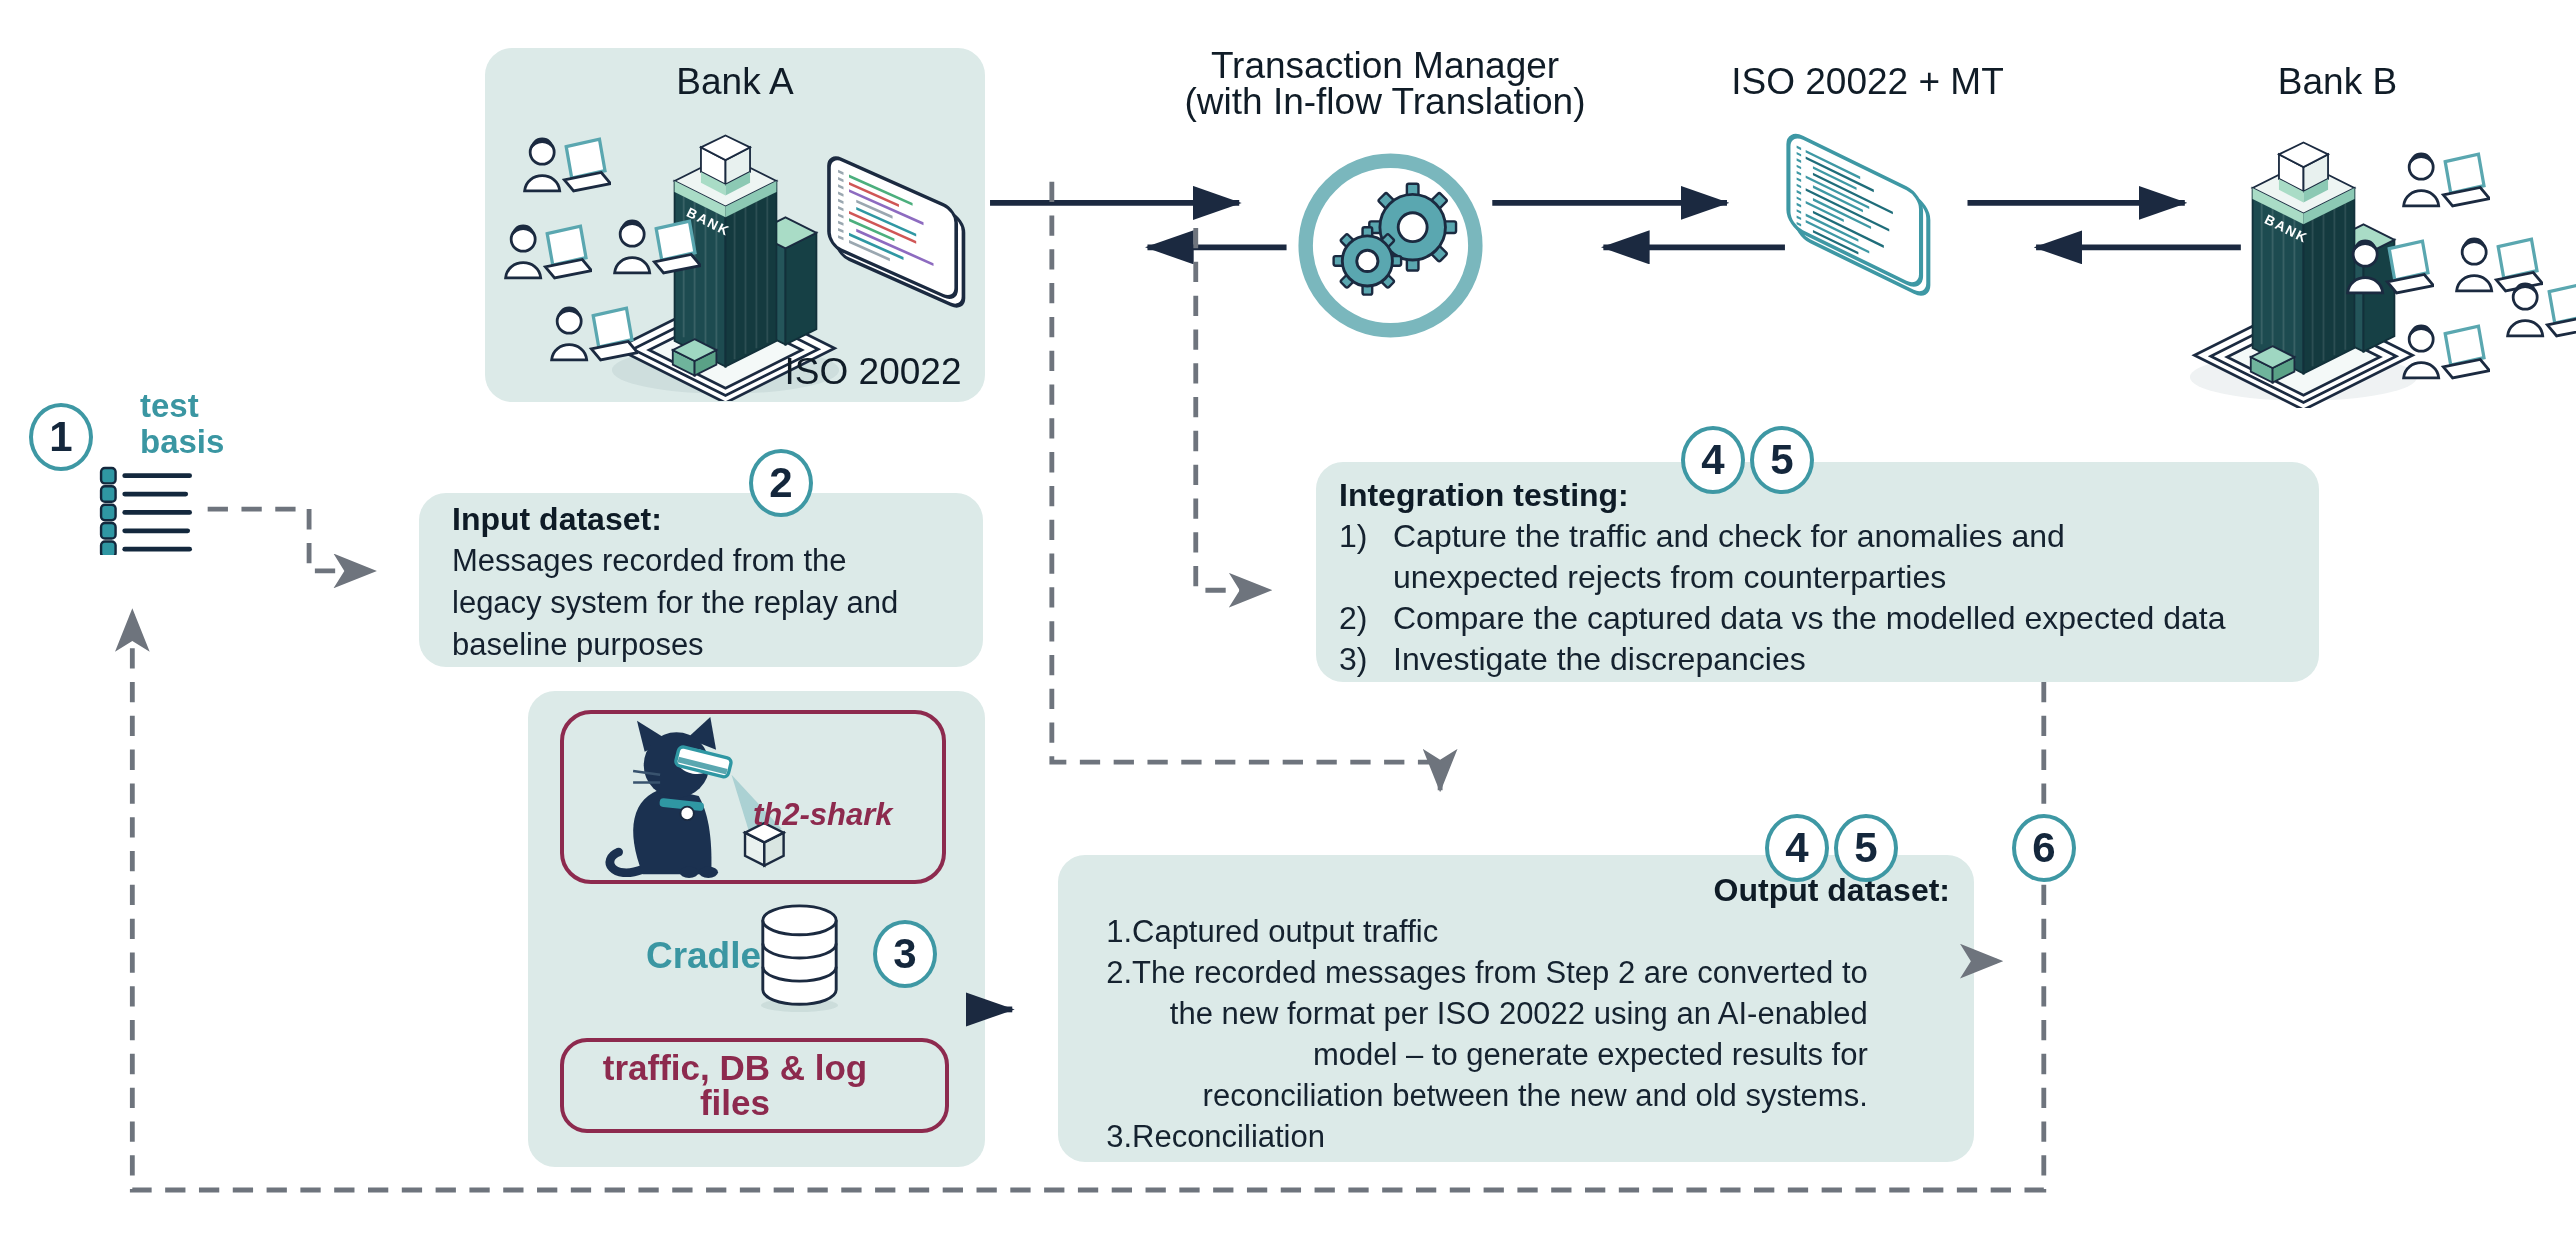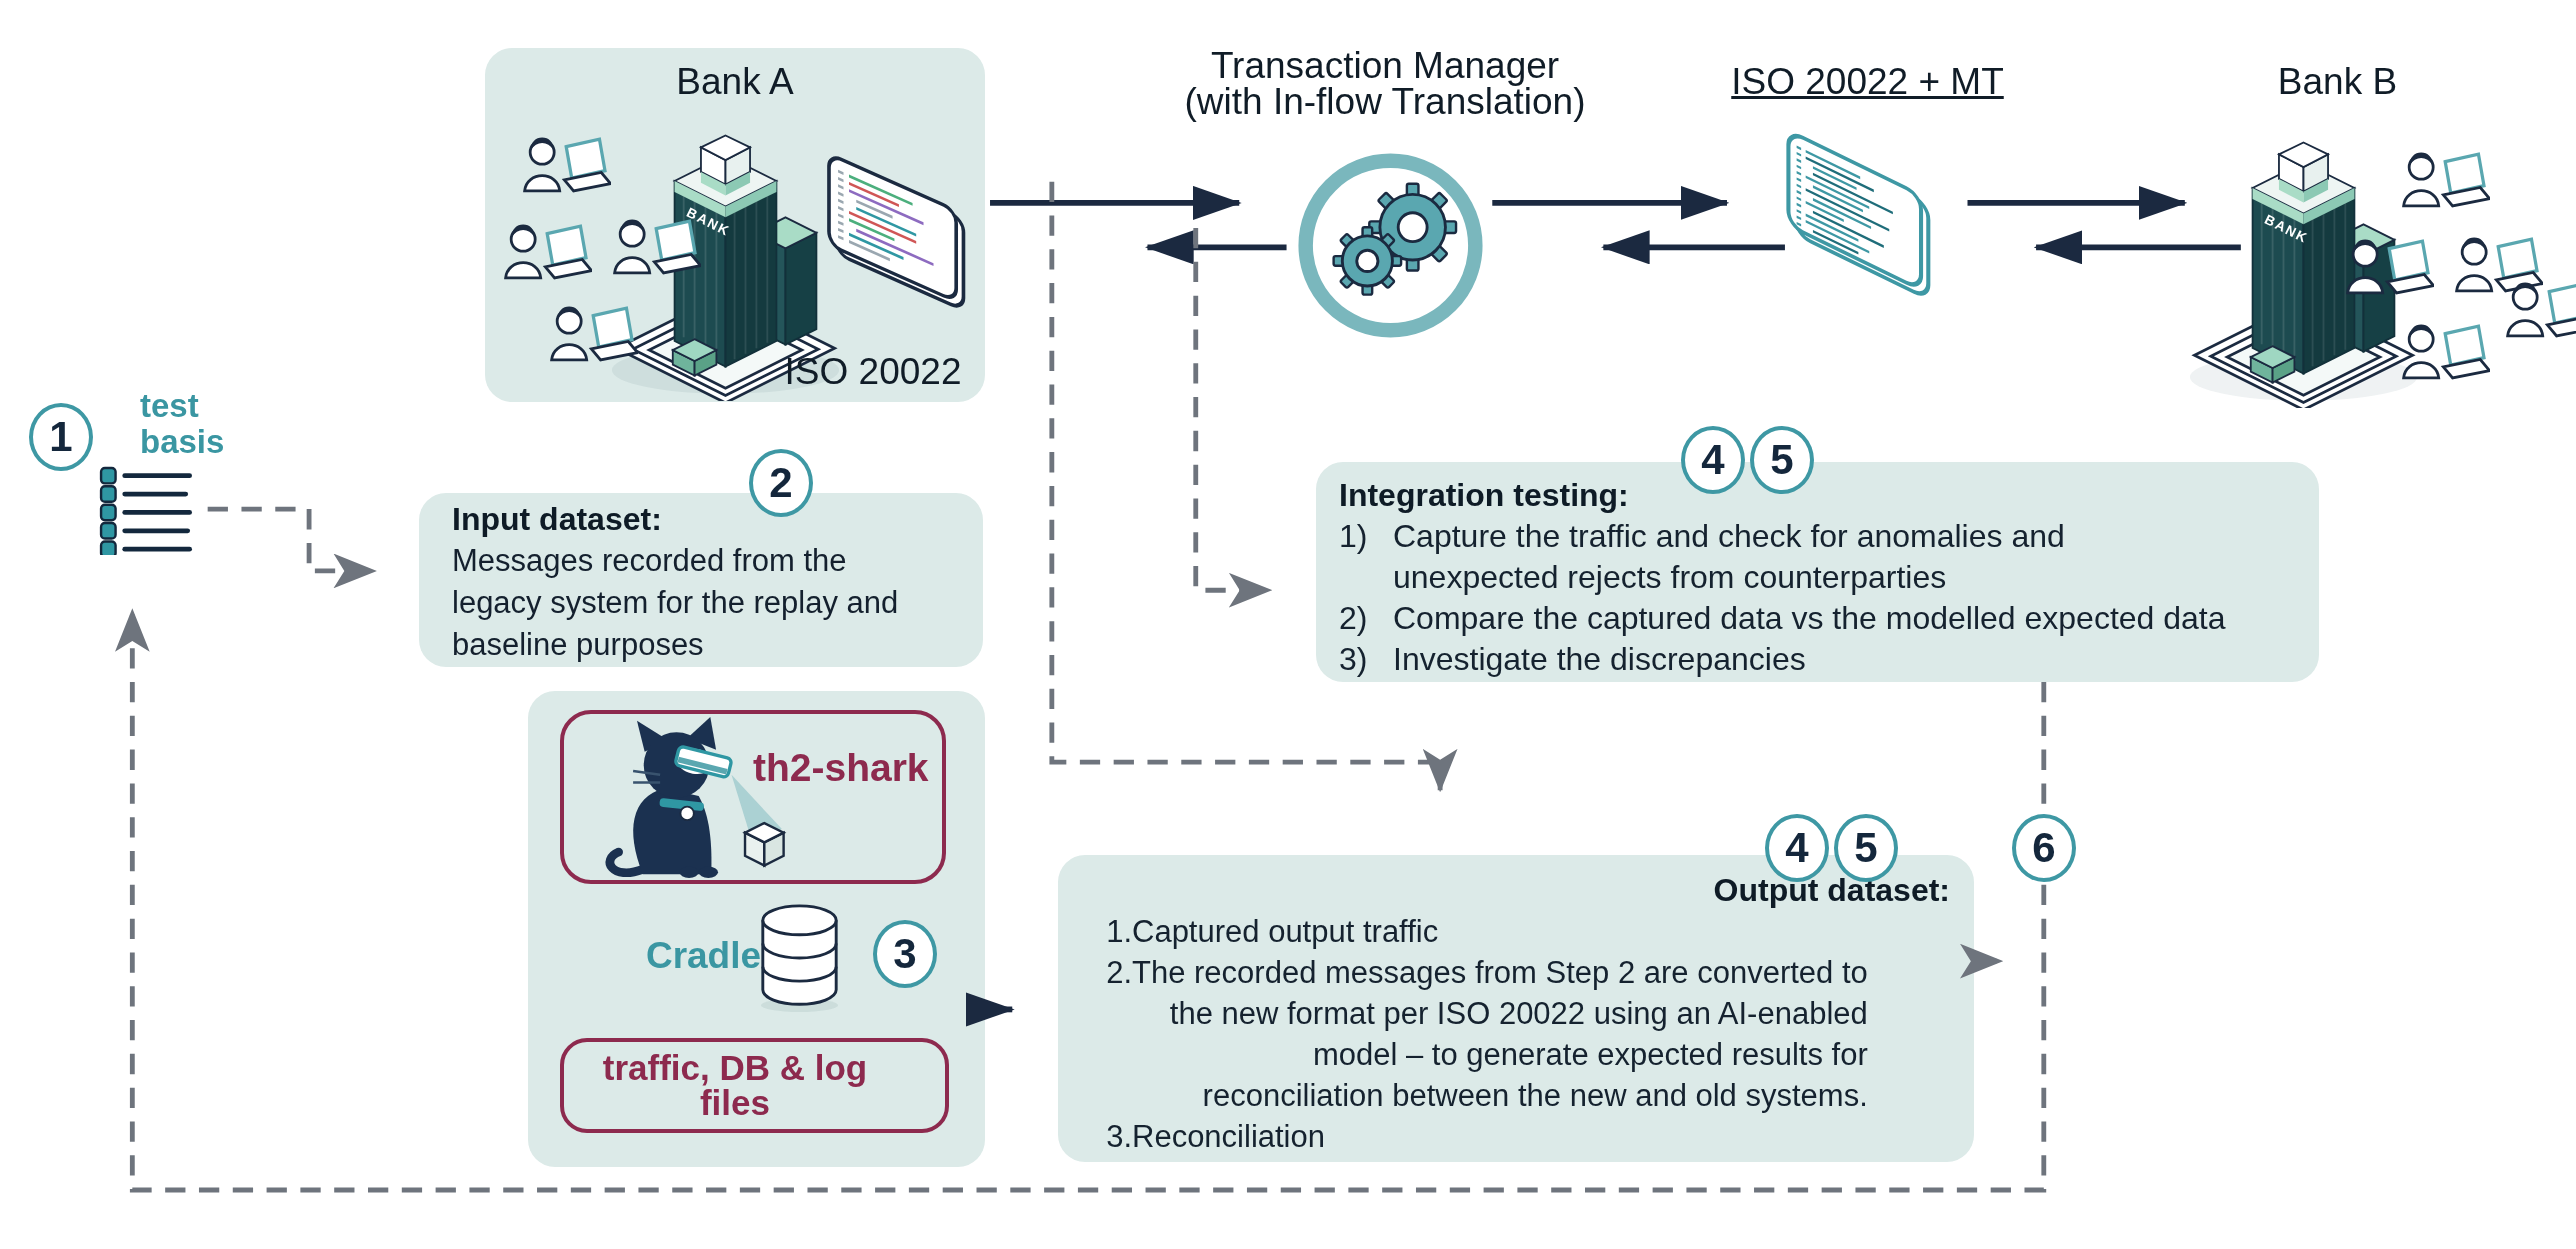--- a/index.html
+++ b/index.html
@@ -313,36 +313,36 @@
   <div class="badge" style="left:2012px; top:814px;">
       <span>6</span>
     </div>
 
   <div class="txt toptitle" style="left:485px; top:64px; width:500px;">Bank A</div>
   <div class="txt toptitle" style="left:728px; top:354px; width:290px;">ISO 20022</div>
   <div class="txt toptitle" style="left:1134px; top:48px; width:502px;">
     <span class="ln">Transaction Manager</span>
     <span class="ln">(with In-flow Translation)</span>
   </div>
-  <div class="txt toptitle" style="left:1626px; top:64px; width:483px;text-decoration:underline;">ISO 20022 + MT</div>
+  <div class="txt toptitle" style="left:1626px; top:64px; width:483px;">ISO 20022 + MT</div>
   <div class="txt toptitle" style="left:2096px; top:64px; width:483px;">Bank B</div>
 
   <div class="txt teal-label" style="left:100px; top:388px; font-size:33px; line-height:36px;">
     <span class="ln">test</span>
     <span class="ln">basis</span>
   </div>
 
   <div class="txt" style="left:452px; top:498px; width:522px; font-size:31px; line-height:42px;">
     <span class="ln box-head">Input dataset:</span>
     <span class="ln">Messages recorded from the</span>
     <span class="ln">legacy system for the replay and</span>
     <span class="ln">baseline purposes</span>
   </div>
 
-  <div class="txt maroon-label" style="left:753px; top:746px; width:193px; font-size:39px;">th2-shark</div>
+  <div class="txt maroon-label" style="left:753px; top:797px; width:193px; font-size:31px;font-style:italic;">th2-shark</div>
   <div class="txt teal-label" style="left:586px; top:935px; width:155px; font-size:37px; text-align:center;">Cradle</div>
   <div class="txt maroon-label" style="left:560px; top:1050px; width:350px; font-size:35px; line-height:35px; text-align:center;">
     <span class="ln">traffic, DB &amp; log</span>
     <span class="ln">files</span>
   </div>
 
   <div class="txt int-text" style="left:1339px; top:475px; width:966px;">
     <div class="box-head">Integration testing:</div>
     <div class="item">
       <span class="marker" style="width:54px;">1)</span>

